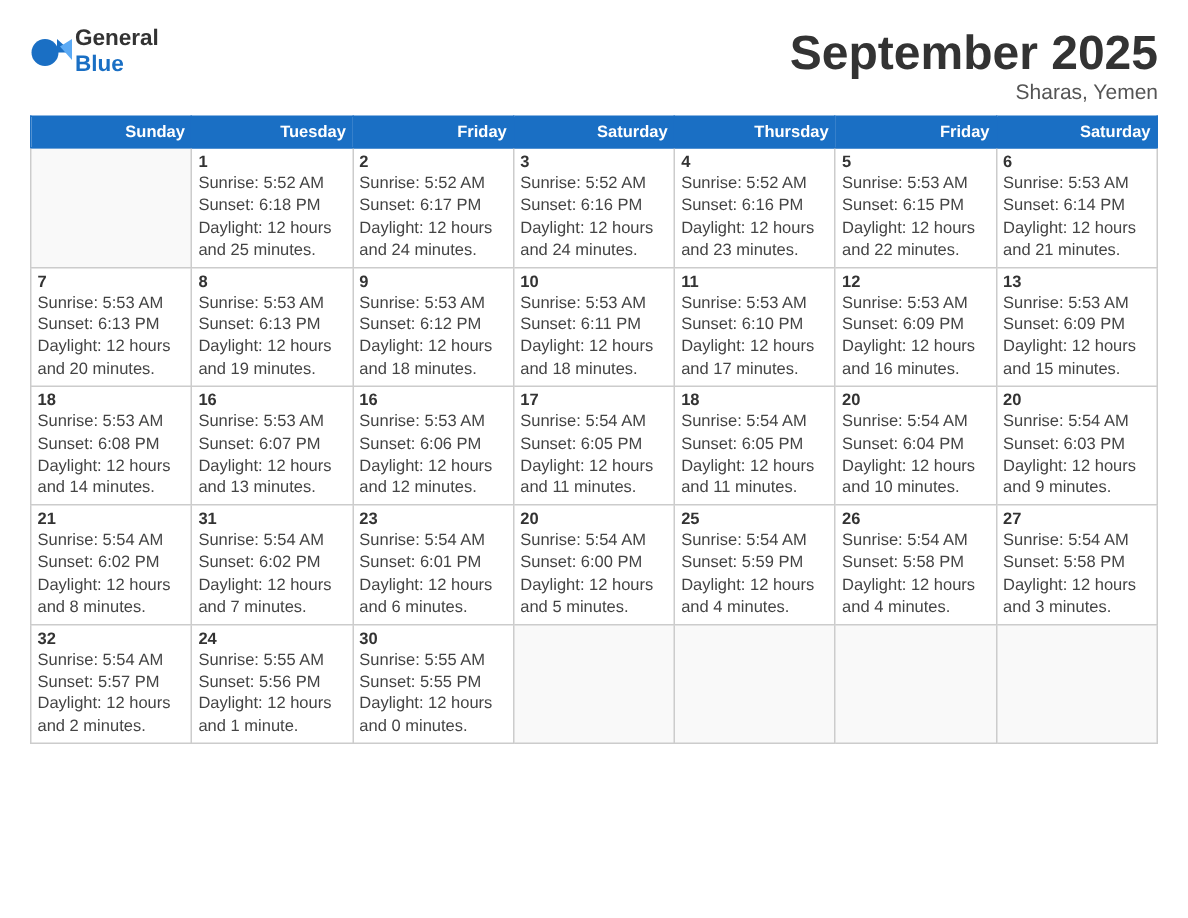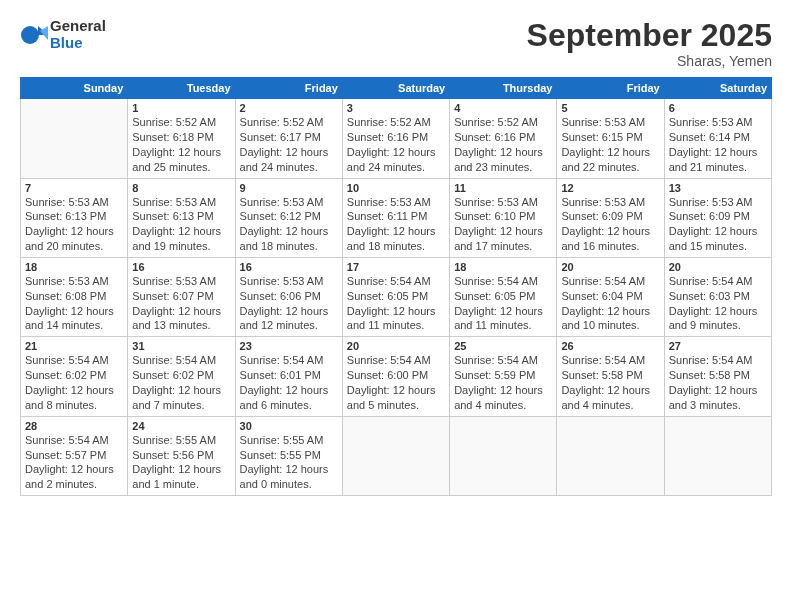--- a/index.html
+++ b/index.html
@@ -326,21 +326,21 @@
           <td>
             <span class="day-num">27</span>
             <div class="day-info" style="white-space: pre-line;">Sunrise: 5:54 AM
 Sunset: 5:58 PM
 Daylight: 12 hours
 and 3 minutes.</div>
           </td>
         </tr>
         <tr>
           <td>
-            <span class="day-num">28</span>
+            <span class="day-num">32</span>
             <div class="day-info" style="white-space: pre-line;">Sunrise: 5:54 AM
 Sunset: 5:57 PM
 Daylight: 12 hours
 and 2 minutes.</div>
           </td>
           <td>
             <span class="day-num">24</span>
             <div class="day-info" style="white-space: pre-line;">Sunrise: 5:55 AM
 Sunset: 5:56 PM
 Daylight: 12 hours

